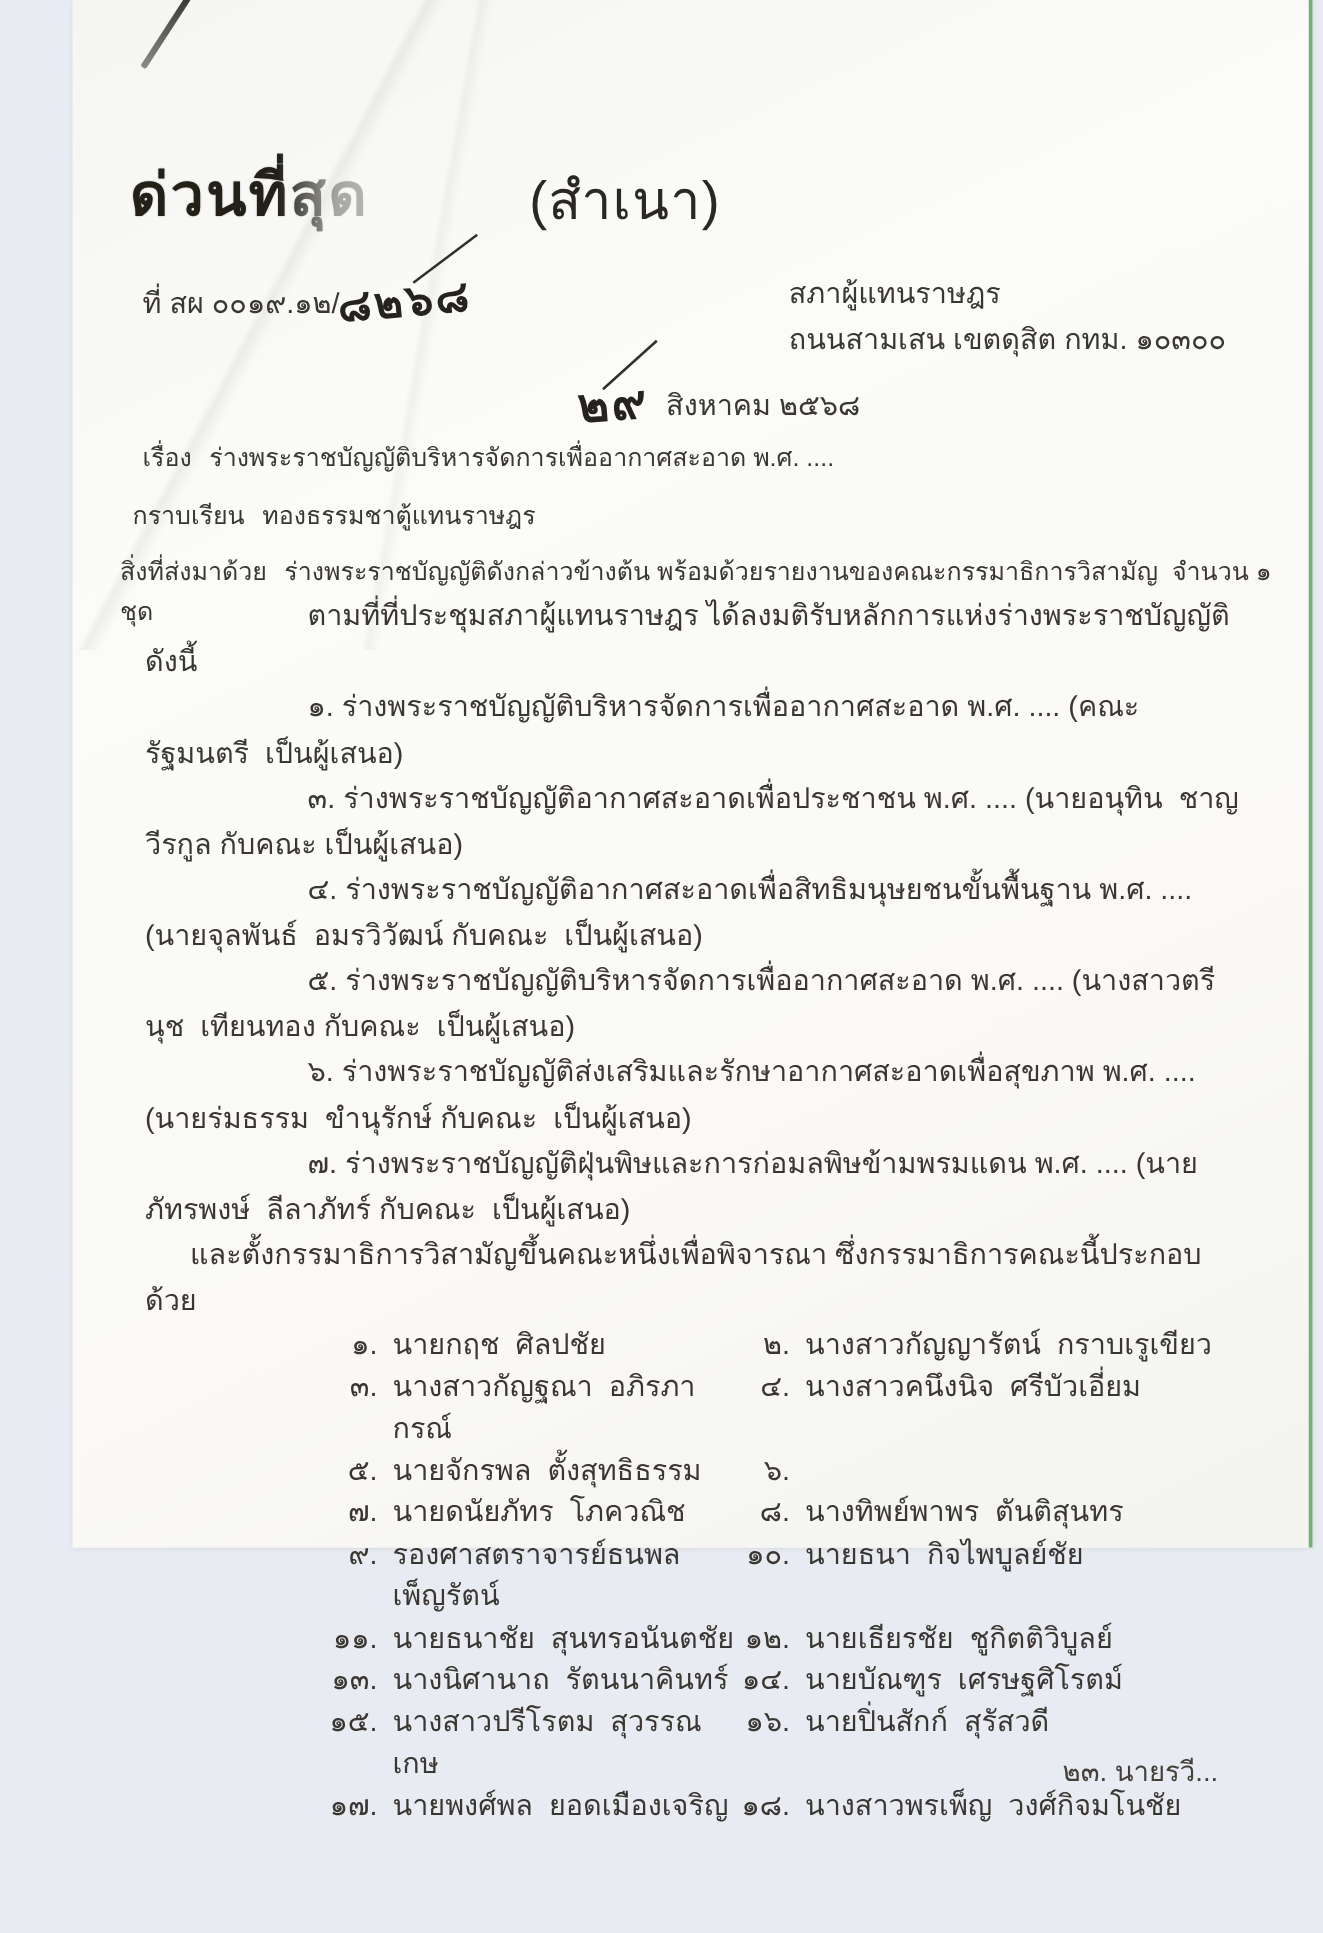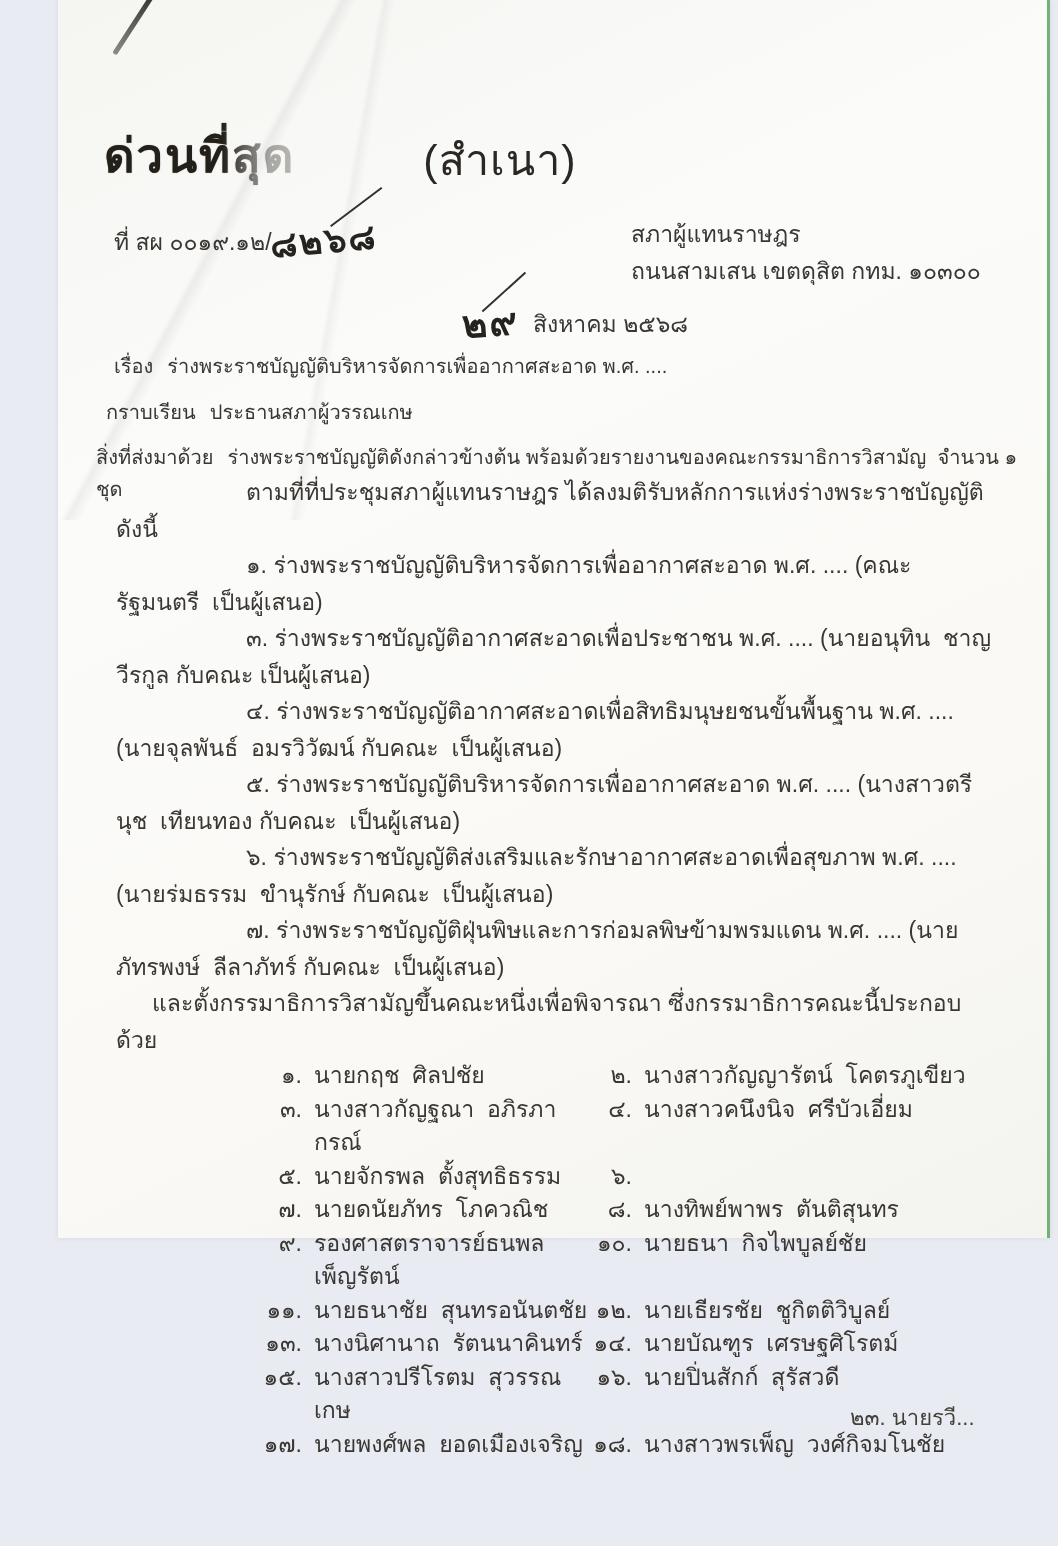--- a/index.html
+++ b/index.html
@@ -93,42 +93,42 @@
 
   <div class="addr">
     <div>สภาผู้แทนราษฎร</div>
     <div>ถนนสามเสน เขตดุสิต กทม. ๑๐๓๐๐</div>
   </div>
 
   <div class="date-line"><span class="date-day">๒๙</span><span>สิงหาคม ๒๕๖๘</span></div>
 
   <div class="line subject"><span class="lbl">เรื่อง</span><span>ร่างพระราชบัญญัติบริหารจัดการเพื่ออากาศสะอาด พ.ศ. ....</span></div>
 
-  <div class="line salute"><span class="lbl">กราบเรียน</span><span>ประธานสภาผู้วรรณเกษ</span></div>
+  <div class="line salute"><span class="lbl">กราบเรียน</span><span>ทองธรรมชาตู้แทนราษฎร</span></div>
 
   <div class="line attach"><span class="lbl">สิ่งที่ส่งมาด้วย</span><span>ร่างพระราชบัญญัติดังกล่าวข้างต้น พร้อมด้วยรายงานของคณะกรรมาธิการวิสามัญ  จำนวน ๑ ชุด</span></div>
 
   <div class="body-flow">
     <p>ตามที่ที่ประชุมสภาผู้แทนราษฎร ได้ลงมติรับหลักการแห่งร่างพระราชบัญญัติ ดังนี้</p>
     <p>๑. ร่างพระราชบัญญัติบริหารจัดการเพื่ออากาศสะอาด พ.ศ. .... (คณะรัฐมนตรี  เป็นผู้เสนอ)</p>
     <p>๓. ร่างพระราชบัญญัติอากาศสะอาดเพื่อประชาชน พ.ศ. .... (นายอนุทิน  ชาญวีรกูล กับคณะ เป็นผู้เสนอ)</p>
     <p>๔. ร่างพระราชบัญญัติอากาศสะอาดเพื่อสิทธิมนุษยชนขั้นพื้นฐาน พ.ศ. .... (นายจุลพันธ์  อมรวิวัฒน์ กับคณะ  เป็นผู้เสนอ)</p>
     <p>๕. ร่างพระราชบัญญัติบริหารจัดการเพื่ออากาศสะอาด พ.ศ. .... (นางสาวตรีนุช  เทียนทอง กับคณะ  เป็นผู้เสนอ)</p>
     <p>๖. ร่างพระราชบัญญัติส่งเสริมและรักษาอากาศสะอาดเพื่อสุขภาพ พ.ศ. .... (นายร่มธรรม  ขำนุรักษ์ กับคณะ  เป็นผู้เสนอ)</p>
     <p>๗. ร่างพระราชบัญญัติฝุ่นพิษและการก่อมลพิษข้ามพรมแดน พ.ศ. .... (นายภัทรพงษ์  ลีลาภัทร์ กับคณะ  เป็นผู้เสนอ)</p>
     <p class="outro">และตั้งกรรมาธิการวิสามัญขึ้นคณะหนึ่งเพื่อพิจารณา ซึ่งกรรมาธิการคณะนี้ประกอบด้วย</p>
 
     <div class="committee">
       <div class="member">
           <span class="no">๑.</span>
           <span class="nm">นายกฤช  ศิลปชัย</span>
         </div>
       <div class="member">
           <span class="no">๒.</span>
-          <span class="nm">นางสาวกัญญารัตน์  โคตรภูเขียว</span>
+          <span class="nm">นางสาวกัญญารัตน์  กราบเรูเขียว</span>
         </div>
       <div class="member">
           <span class="no">๓.</span>
           <span class="nm">นางสาวกัญฐณา  อภิรภากรณ์</span>
         </div>
       <div class="member">
           <span class="no">๔.</span>
           <span class="nm">นางสาวคนึงนิจ  ศรีบัวเอี่ยม</span>
         </div>
       <div class="member">

